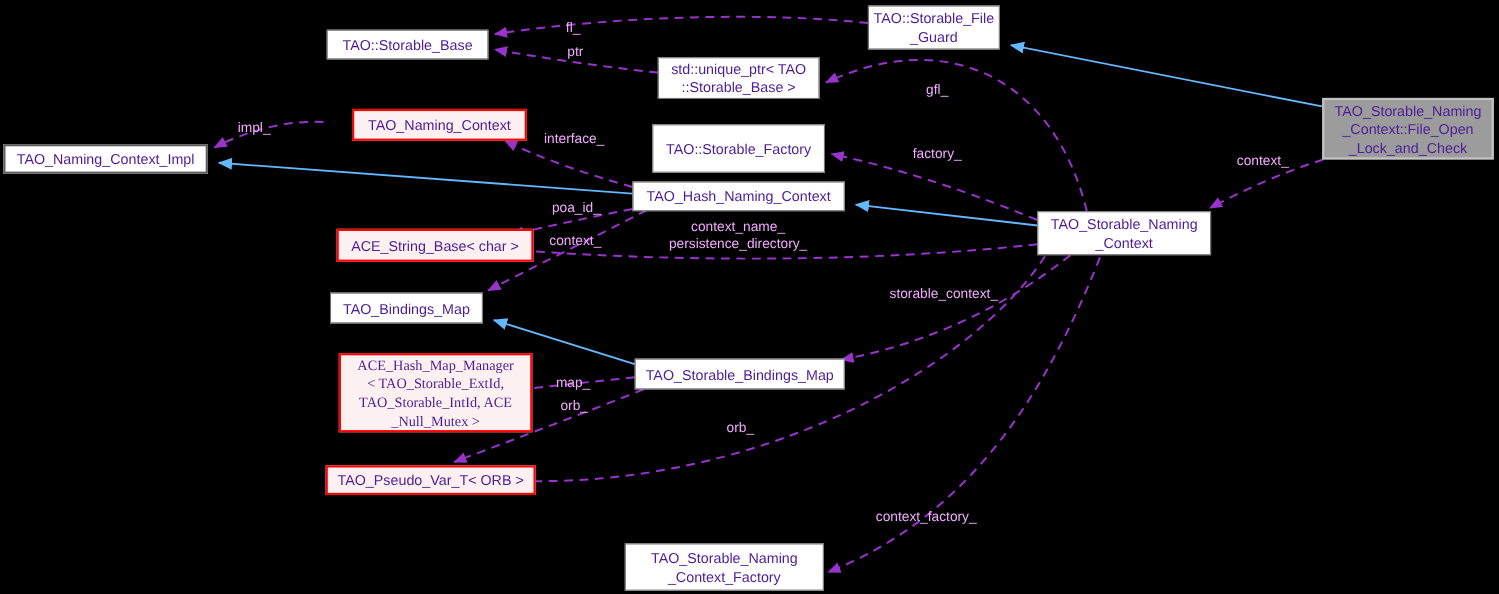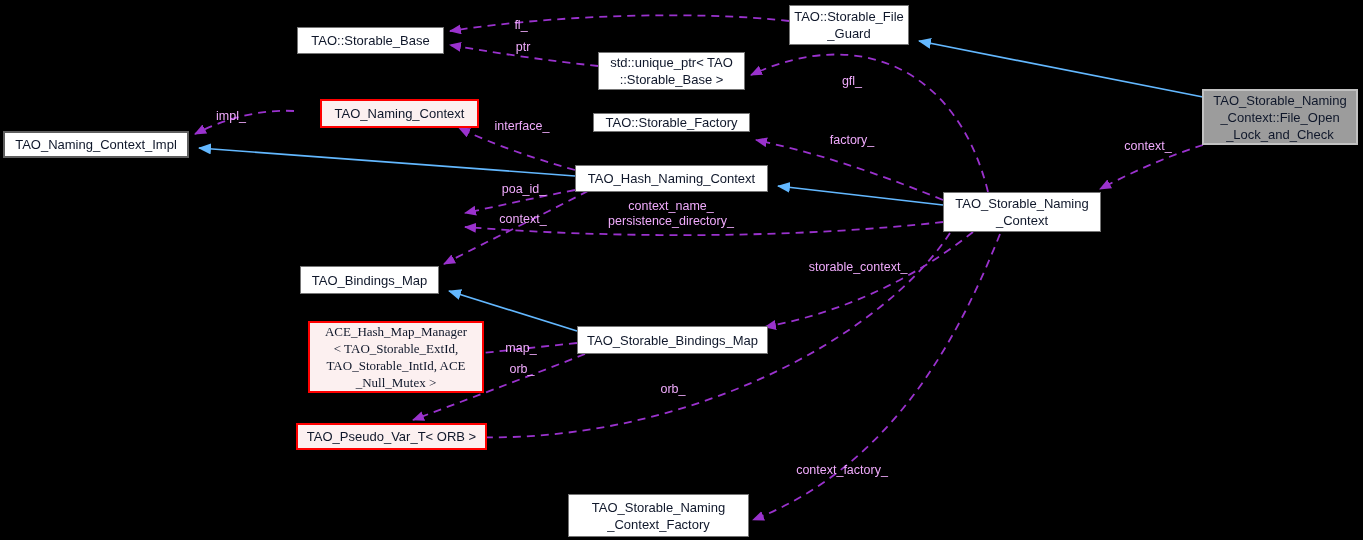--- a/index.html
+++ b/index.html
@@ -6,21 +6,21 @@
   .diagram{
     position:relative;width:1363px;height:540px;background:#000;overflow:hidden;
     font-family:"Liberation Sans","DejaVu Sans",sans-serif;
   }
   .edges{position:absolute;left:0;top:0;}
   .edge-usage{fill:none;stroke:#9A32CD;stroke-width:1.8;stroke-dasharray:8 6;}
   .edge-inherit{fill:none;stroke:#63B8FF;stroke-width:1.7;}
   .node{
     position:absolute;box-sizing:border-box;
     display:flex;align-items:center;justify-content:center;
-    background:#FFFFFF;border:1.5px solid #757575;color:#0f172a;
+    background:#FFFFFF;border:1.5px solid #757575;color:#4c1d95;
     font-size:13px;line-height:17px;text-align:center;white-space:pre-line;
     cursor:pointer;
   }
   .node.red{background:#FCF0F0;border:2px solid #FF0000;margin-left:26px;}
   .node.current{background:#9C9C9C;border:2px solid #C2C2C2;}
   .node.impl{border:2px solid #5E5E5E;}
   .edge-label{
     position:absolute;transform:translateX(-50%);
     color:#f0abfc;font-size:12.5px;line-height:15px;
     text-align:center;white-space:pre-line;pointer-events:none;
@@ -64,32 +64,33 @@
   </svg>
 
   <div class="node" style="left:297px;top:27px;width:147px;height:27px;">TAO::Storable_Base</div>
 
   <div class="node" style="left:789px;top:5px;width:120px;height:40px;">TAO::Storable_File
 _Guard</div>
 
   <div class="node" style="left:598px;top:52px;width:147px;height:38px;">std::unique_ptr&lt; TAO
 ::Storable_Base &gt;</div>
 
-  <div class="node" style="left:593px;top:113px;width:157px;height:19px;">TAO::Storable_Factory</div>
+  <div class="node" style="left:593px;top:113px;width:157px;height:44px;">TAO::Storable_Factory</div>
 
   <div class="node red" style="left:294px;top:99px;width:159px;height:29px;">TAO_Naming_Context</div>
 
   <div class="node impl" style="left:3px;top:131px;width:186px;height:27px;">TAO_Naming_Context_Impl</div>
 
   <div class="node" style="left:575px;top:165px;width:193px;height:27px;">TAO_Hash_Naming_Context</div>
 
   <div class="node current" style="left:1202px;top:89px;width:156px;height:56px;">TAO_Storable_Naming
 _Context::File_Open
 _Lock_and_Check</div>
 
+  <div class="node red" style="left:280px;top:208px;width:179px;height:30px;">ACE_String_Base&lt; char &gt;</div>
 
   <div class="node" style="left:943px;top:192px;width:158px;height:40px;">TAO_Storable_Naming
 _Context</div>
 
   <div class="node" style="left:300px;top:266px;width:139px;height:28px;">TAO_Bindings_Map</div>
 
   <div class="node red" style="left:282px;top:321px;width:176px;height:72px;font-family:Liberation Serif, serif;">ACE_Hash_Map_Manager
 &lt; TAO_Storable_ExtId,
 TAO_Storable_IntId, ACE
 _Null_Mutex &gt;</div>

